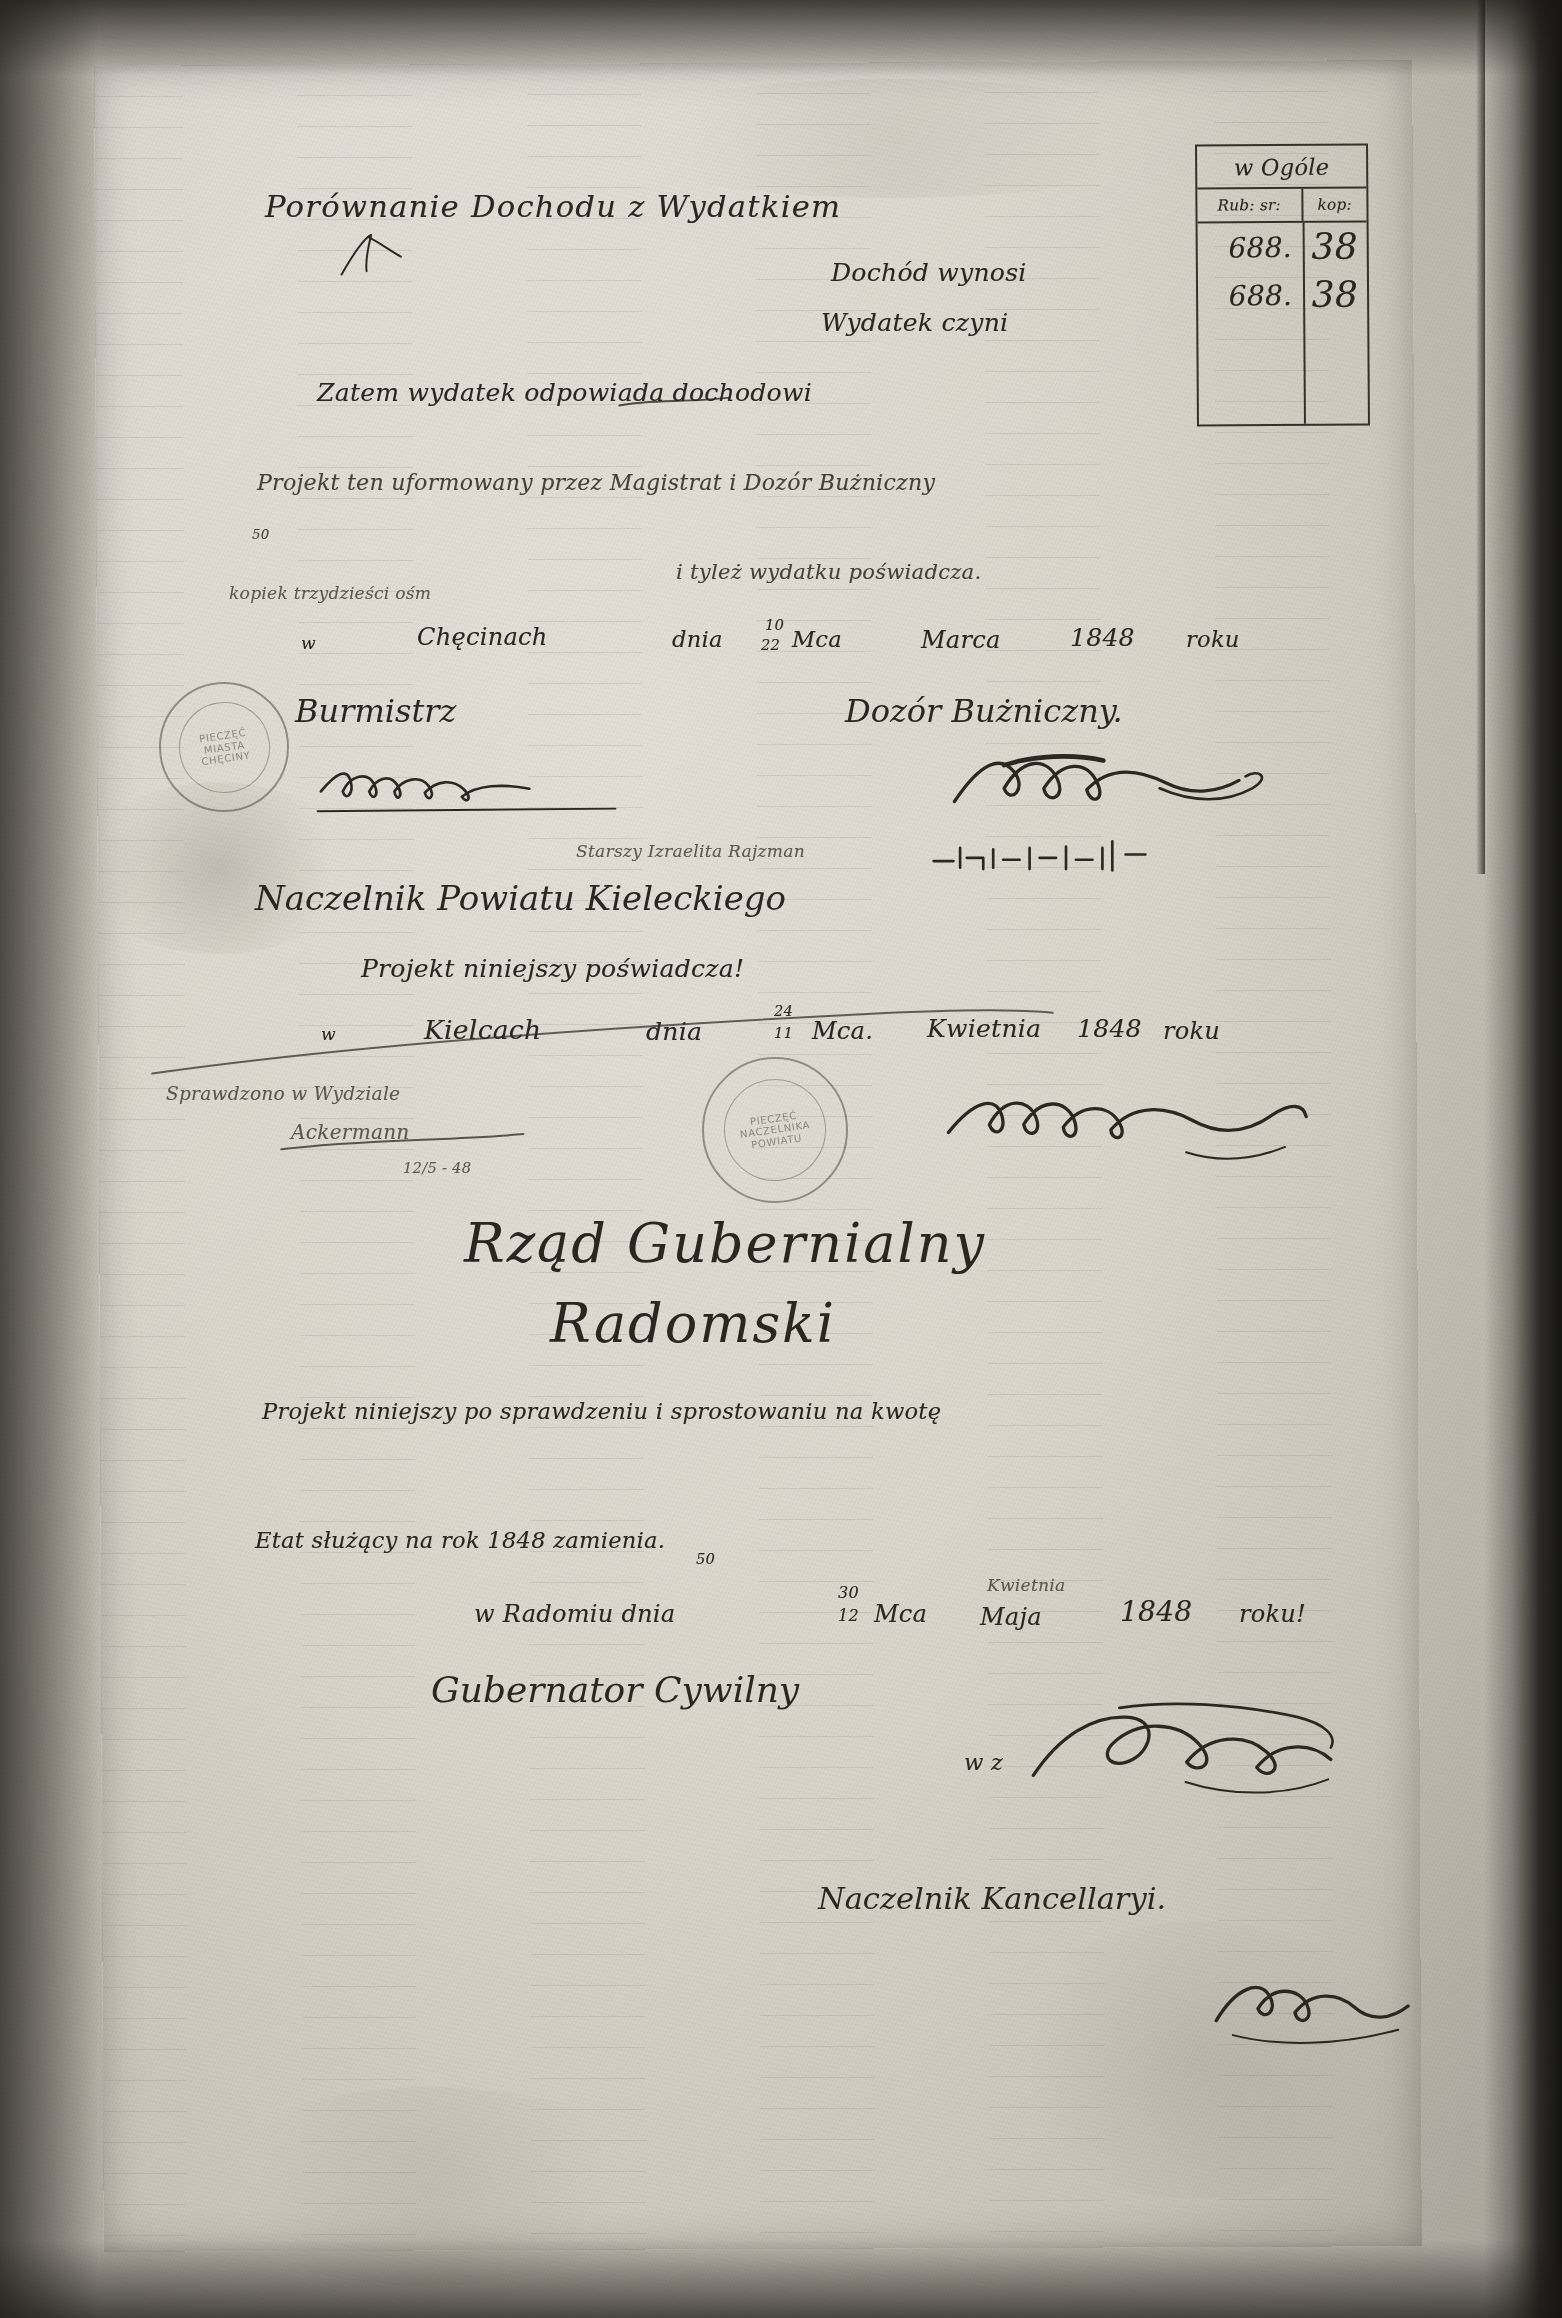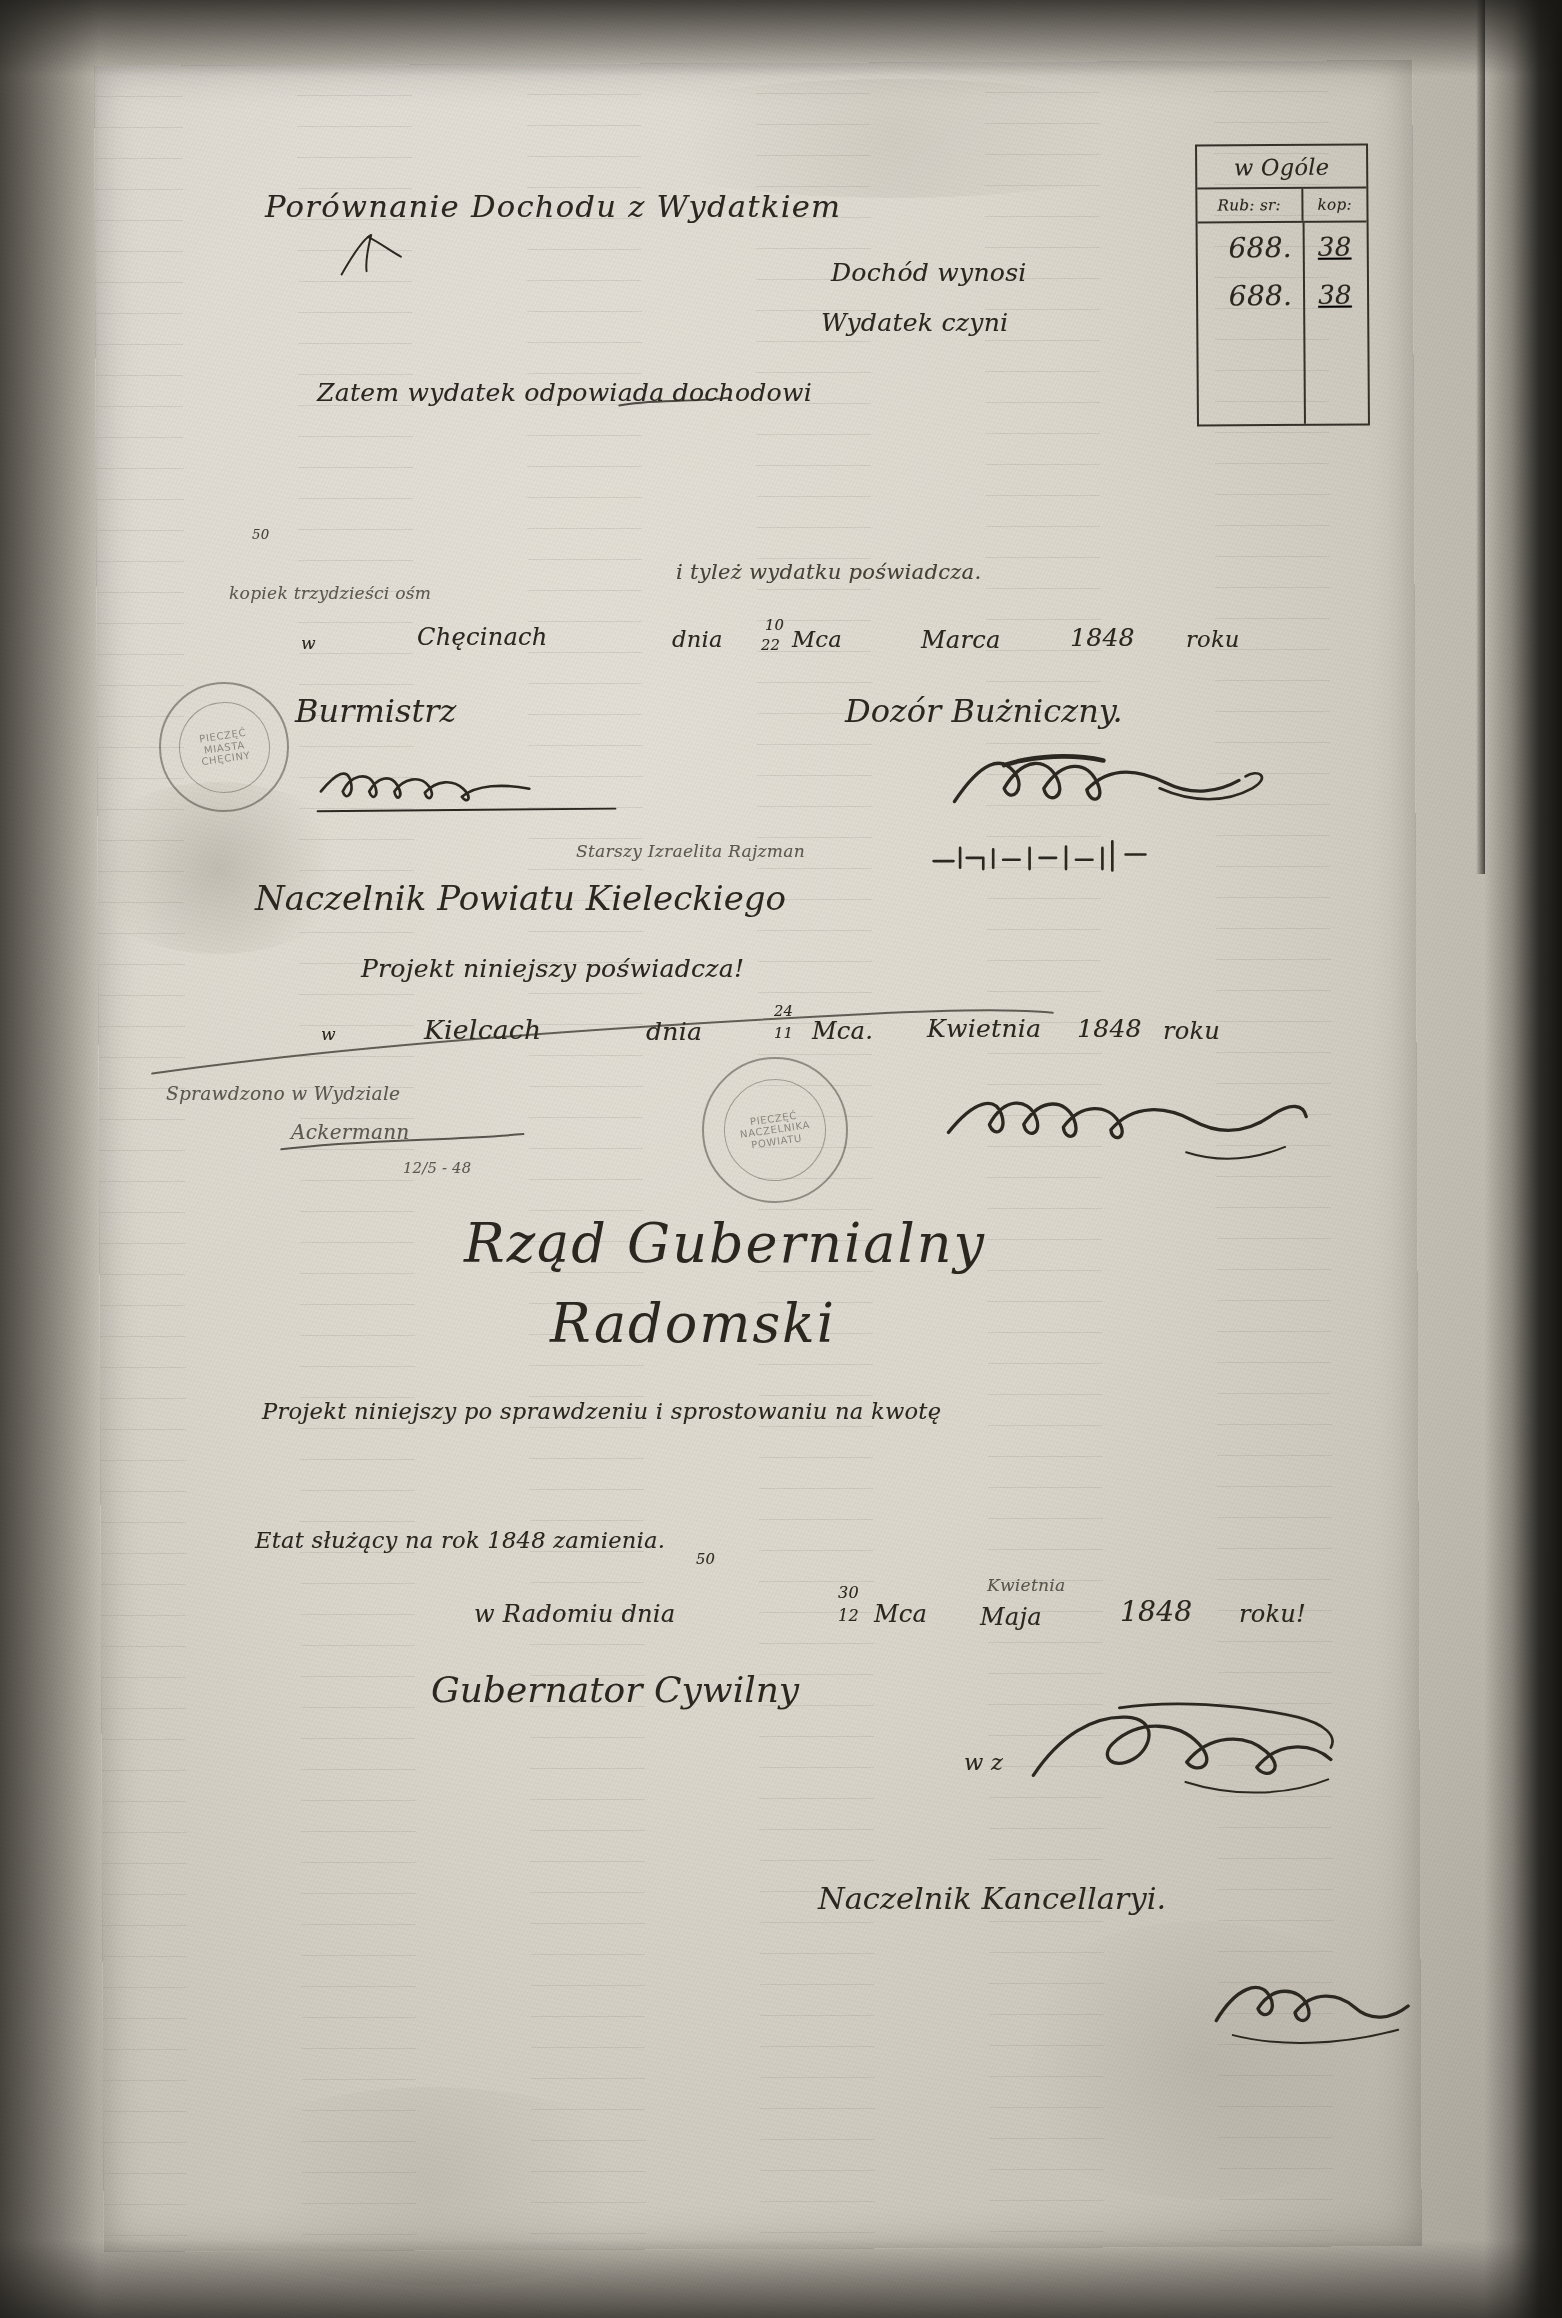--- a/index.html
+++ b/index.html
@@ -126,21 +126,21 @@
   #sum-table .subhead span { font-size: 15.2px; }
   #sum-table .rows { position: relative; height: 201px; }
   #sum-table .vline {
     position: absolute; top: 0; bottom: 0; left: 62%;
     width: 2px; background: #35312a;
   }
   #sum-table .row {
     position: relative; height: 48px; display: flex; align-items: center;
   }
   #sum-table .row .v1 { width: 62%; text-align: right; padding-right: 10.6px; box-sizing: border-box; font-size: 28px; }
-  #sum-table .row .v2 { width: 38%; text-align: center; font-size: 26px; text-decoration: underline; }
+  #sum-table .row .v2 { width: 38%; text-align: center; font-size: 36px; }
 
   
   .stamp {
     position: absolute;
     border: 2px solid rgba(45,42,35,0.55);
     border-radius: 50%;
     color: rgba(45,42,35,0.6);
     font-family: "DejaVu Sans", sans-serif;
     font-size: 10px;
     letter-spacing: 0.7px;
@@ -221,20 +221,21 @@
 
   <div class="hw" style="left:831px; top:258px; font-size:25px;">Dochód wynosi</div>
   <div class="hw" style="left:821px; top:308px; font-size:25px;">Wydatek czyni</div>
 
   <div class="hw" style="left:317px; top:378px; font-size:25px;">Zatem wydatek odpowiada dochodowi</div>
 
   <svg class="sig" style="left:616px; top:391px;" width="119" height="26.5" viewBox="0 0 180 40">
     <path d="M5,22 C50,12 110,18 172,10" stroke-width="3" opacity="0.8"></path>
   </svg>
 
+  <div class="hw thin" style="left:257px; top:470px; font-size:22px;">Projekt ten uformowany przez Magistrat i Dozór Bużniczny</div>
   <div class="hw thin" style="left:252px; top:527px; font-size:13.2px;">50</div>
   <div class="hw thin" style="left:676px; top:560px; font-size:21px;">i tyleż wydatku poświadcza.</div>
   <div class="hw faded" style="left:229px; top:583px; font-size:17px;">kopiek trzydzieści ośm</div>
 
   <div class="hw" style="left:301px; top:633px; font-size:17px;">w</div>
   <div class="hw" style="left:417px; top:623px; font-size:24px;">Chęcinach</div>
   <div class="hw" style="left:672px; top:626px; font-size:22.5px;">dnia</div>
   <div class="hw" style="left:765px; top:616px; font-size:14.6px;">10</div>
   <div class="hw" style="left:761px; top:636px; font-size:14.6px;">22</div>
   <div class="hw" style="left:792px; top:626px; font-size:22.5px;">Mca</div>

